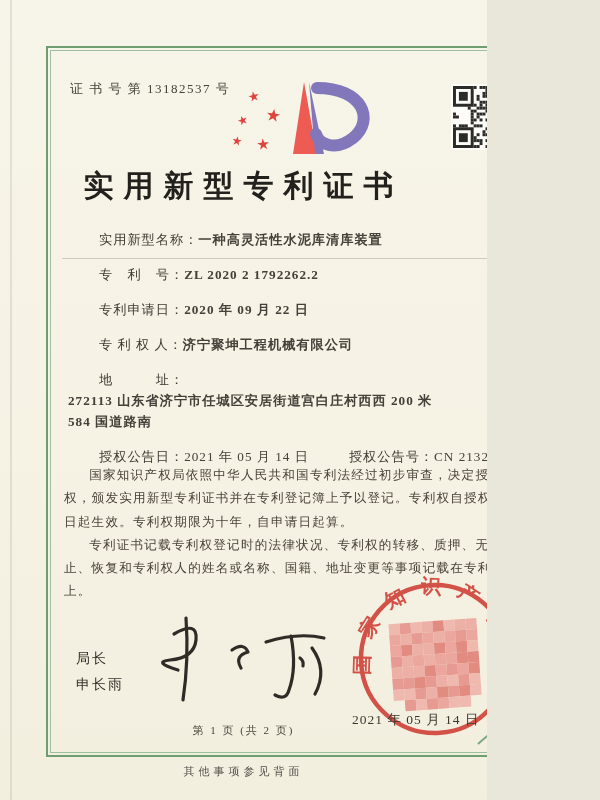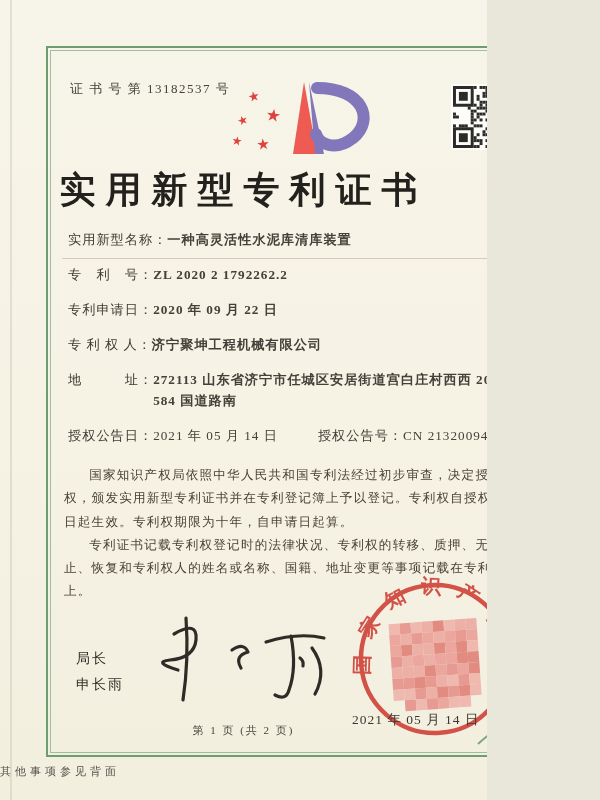--- a/index.html
+++ b/index.html
@@ -7,40 +7,40 @@
   .page{position:relative;width:487px;height:800px;overflow:hidden;
         background:linear-gradient(180deg,#f7f4e9 0%,#f6f2e4 55%,#f3efdf 100%);color:#3e3a33;}
   .page::before{content:"";position:absolute;left:10px;top:0;bottom:0;width:2px;background:rgba(120,140,120,0.18);}
   
   .border-outer{position:absolute;left:46px;top:46px;width:506px;height:707px;border:2px solid #6f9d72;}
   .border-inner{position:absolute;left:2px;top:2px;right:2px;bottom:2px;border:1px solid #9cbf9e;}
   
   .cert-no{position:absolute;left:70px;top:80px;font-size:13px;letter-spacing:1.5px;color:#46423a;}
   .emblem{position:absolute;left:225px;top:76px;width:156px;height:84px;}
   .qr{position:absolute;left:451px;top:84px;width:62px;height:62px;background:#fdfcf8;padding:2px;}
-  .title{position:absolute;left:0;right:0;top:166px;text-align:center;font-size:36px;font-weight:bold;
+  .title{position:absolute;left:0;right:0;top:166px;text-align:center;font-size:30px;font-weight:bold;
          letter-spacing:10px;color:#23211d;}
   
   .fields{position:absolute;left:68px;top:229px;width:476px;font-size:13.2px;letter-spacing:1px;color:#45413a;}
   .frow{margin-bottom:14px;line-height:21px;}
-  .flabel{color:#3f3b34;}
+  .flabel{color:#3f3b34;margin-left:31px;}
   .fvalue{white-space:pre-line;display:inline-block;vertical-align:top;max-width:378px;font-weight:bold;}
   .grant .pair2{margin-left:40px;}
   .fold-line{position:absolute;left:62px;top:258px;width:480px;height:1px;background:rgba(140,130,105,0.35);}
   
   .body-text{position:absolute;left:64px;top:464px;width:478px;font-size:12.6px;line-height:1.85;
              letter-spacing:1.2px;color:#4a4238;}
   .body-text p{margin:0;text-indent:2em;}
   
   .officer{position:absolute;left:76px;top:646px;font-size:14px;line-height:26px;color:#33302a;letter-spacing:2px;}
   .signature{position:absolute;left:140px;top:610px;width:205px;height:100px;}
   .seal{position:absolute;left:350px;top:574px;width:170px;height:170px;opacity:.92;transform:rotate(-4deg);}
   .issue-date{position:absolute;left:352px;top:711px;font-size:13.5px;letter-spacing:1px;color:#3c3831;z-index:5;}
   .pagination{position:absolute;left:0;right:0;top:723px;text-align:center;font-size:11px;letter-spacing:2px;color:#4a463e;}
-  .footer-note{position:absolute;left:0;right:0;top:764px;font-size:11px;letter-spacing:4px;color:#54504a;}
+  .footer-note{position:absolute;left:0;right:0;top:764px;text-align:center;font-size:11px;letter-spacing:4px;color:#54504a;}
   .ornament{position:absolute;left:468px;top:556px;width:84px;height:196px;}
 </style>
 </head>
 <body>
 
 <div class="page">
 
   <div class="border-outer">
     <div class="border-inner"></div>
   </div>

